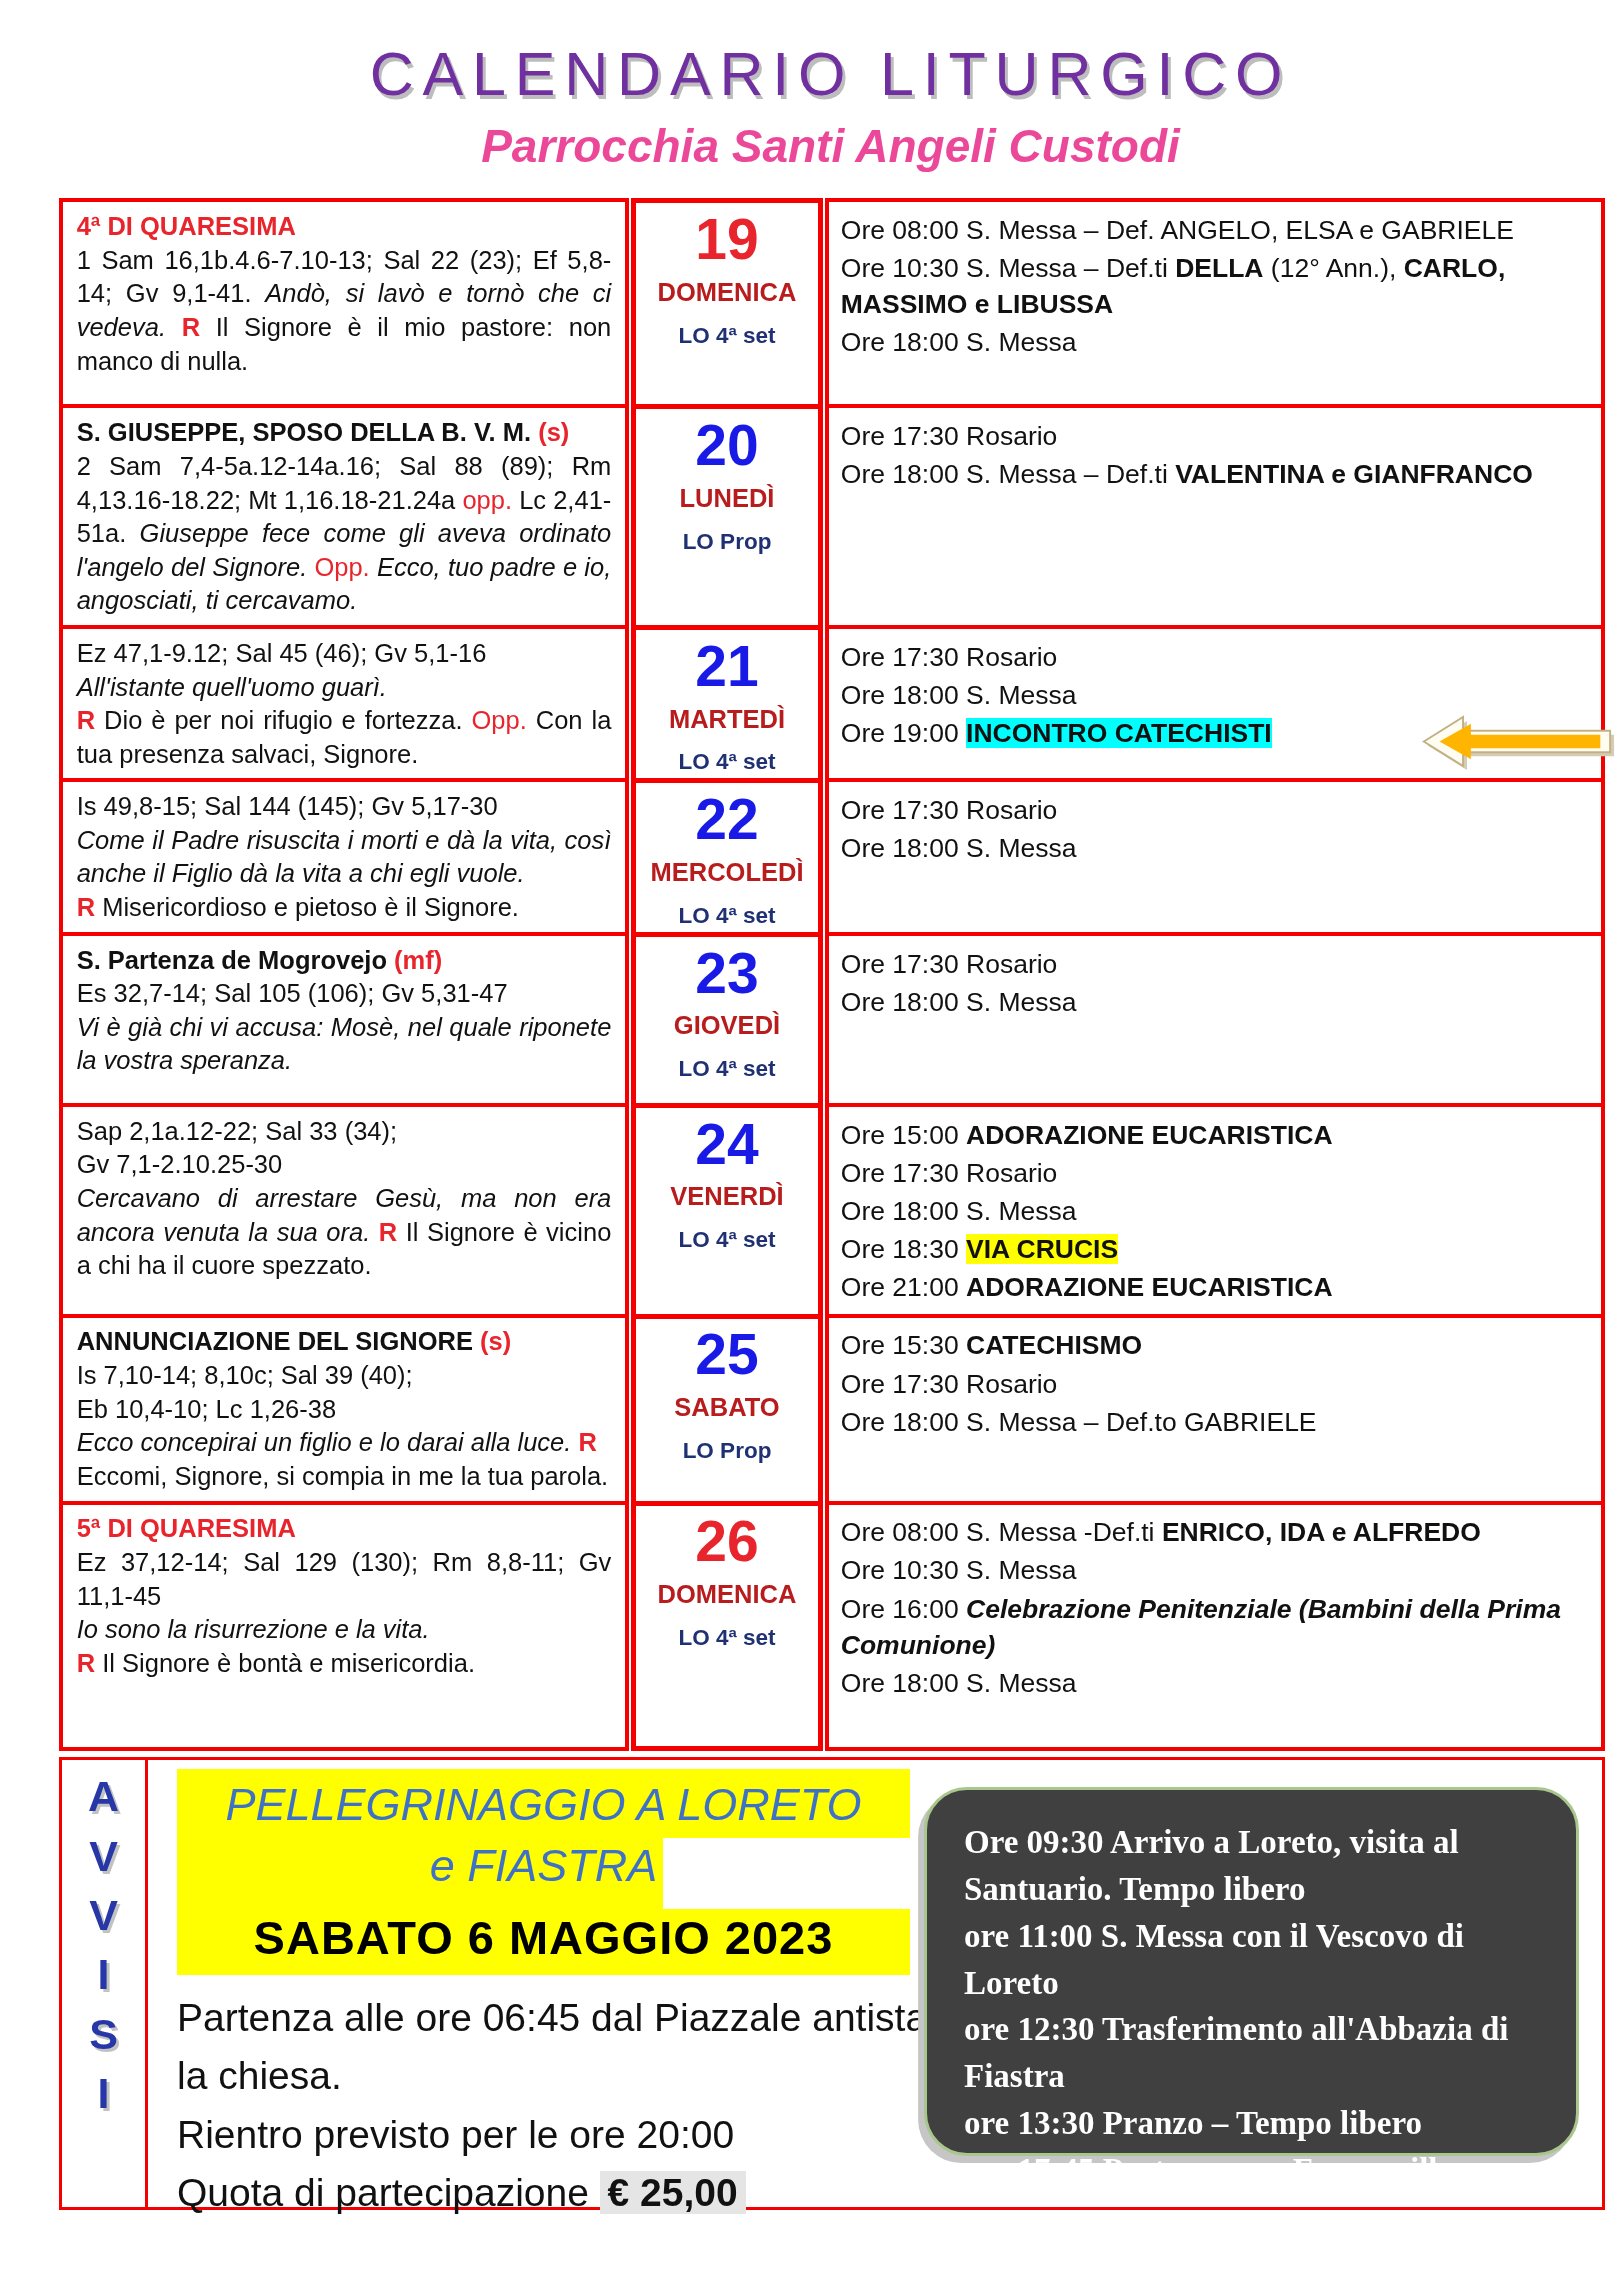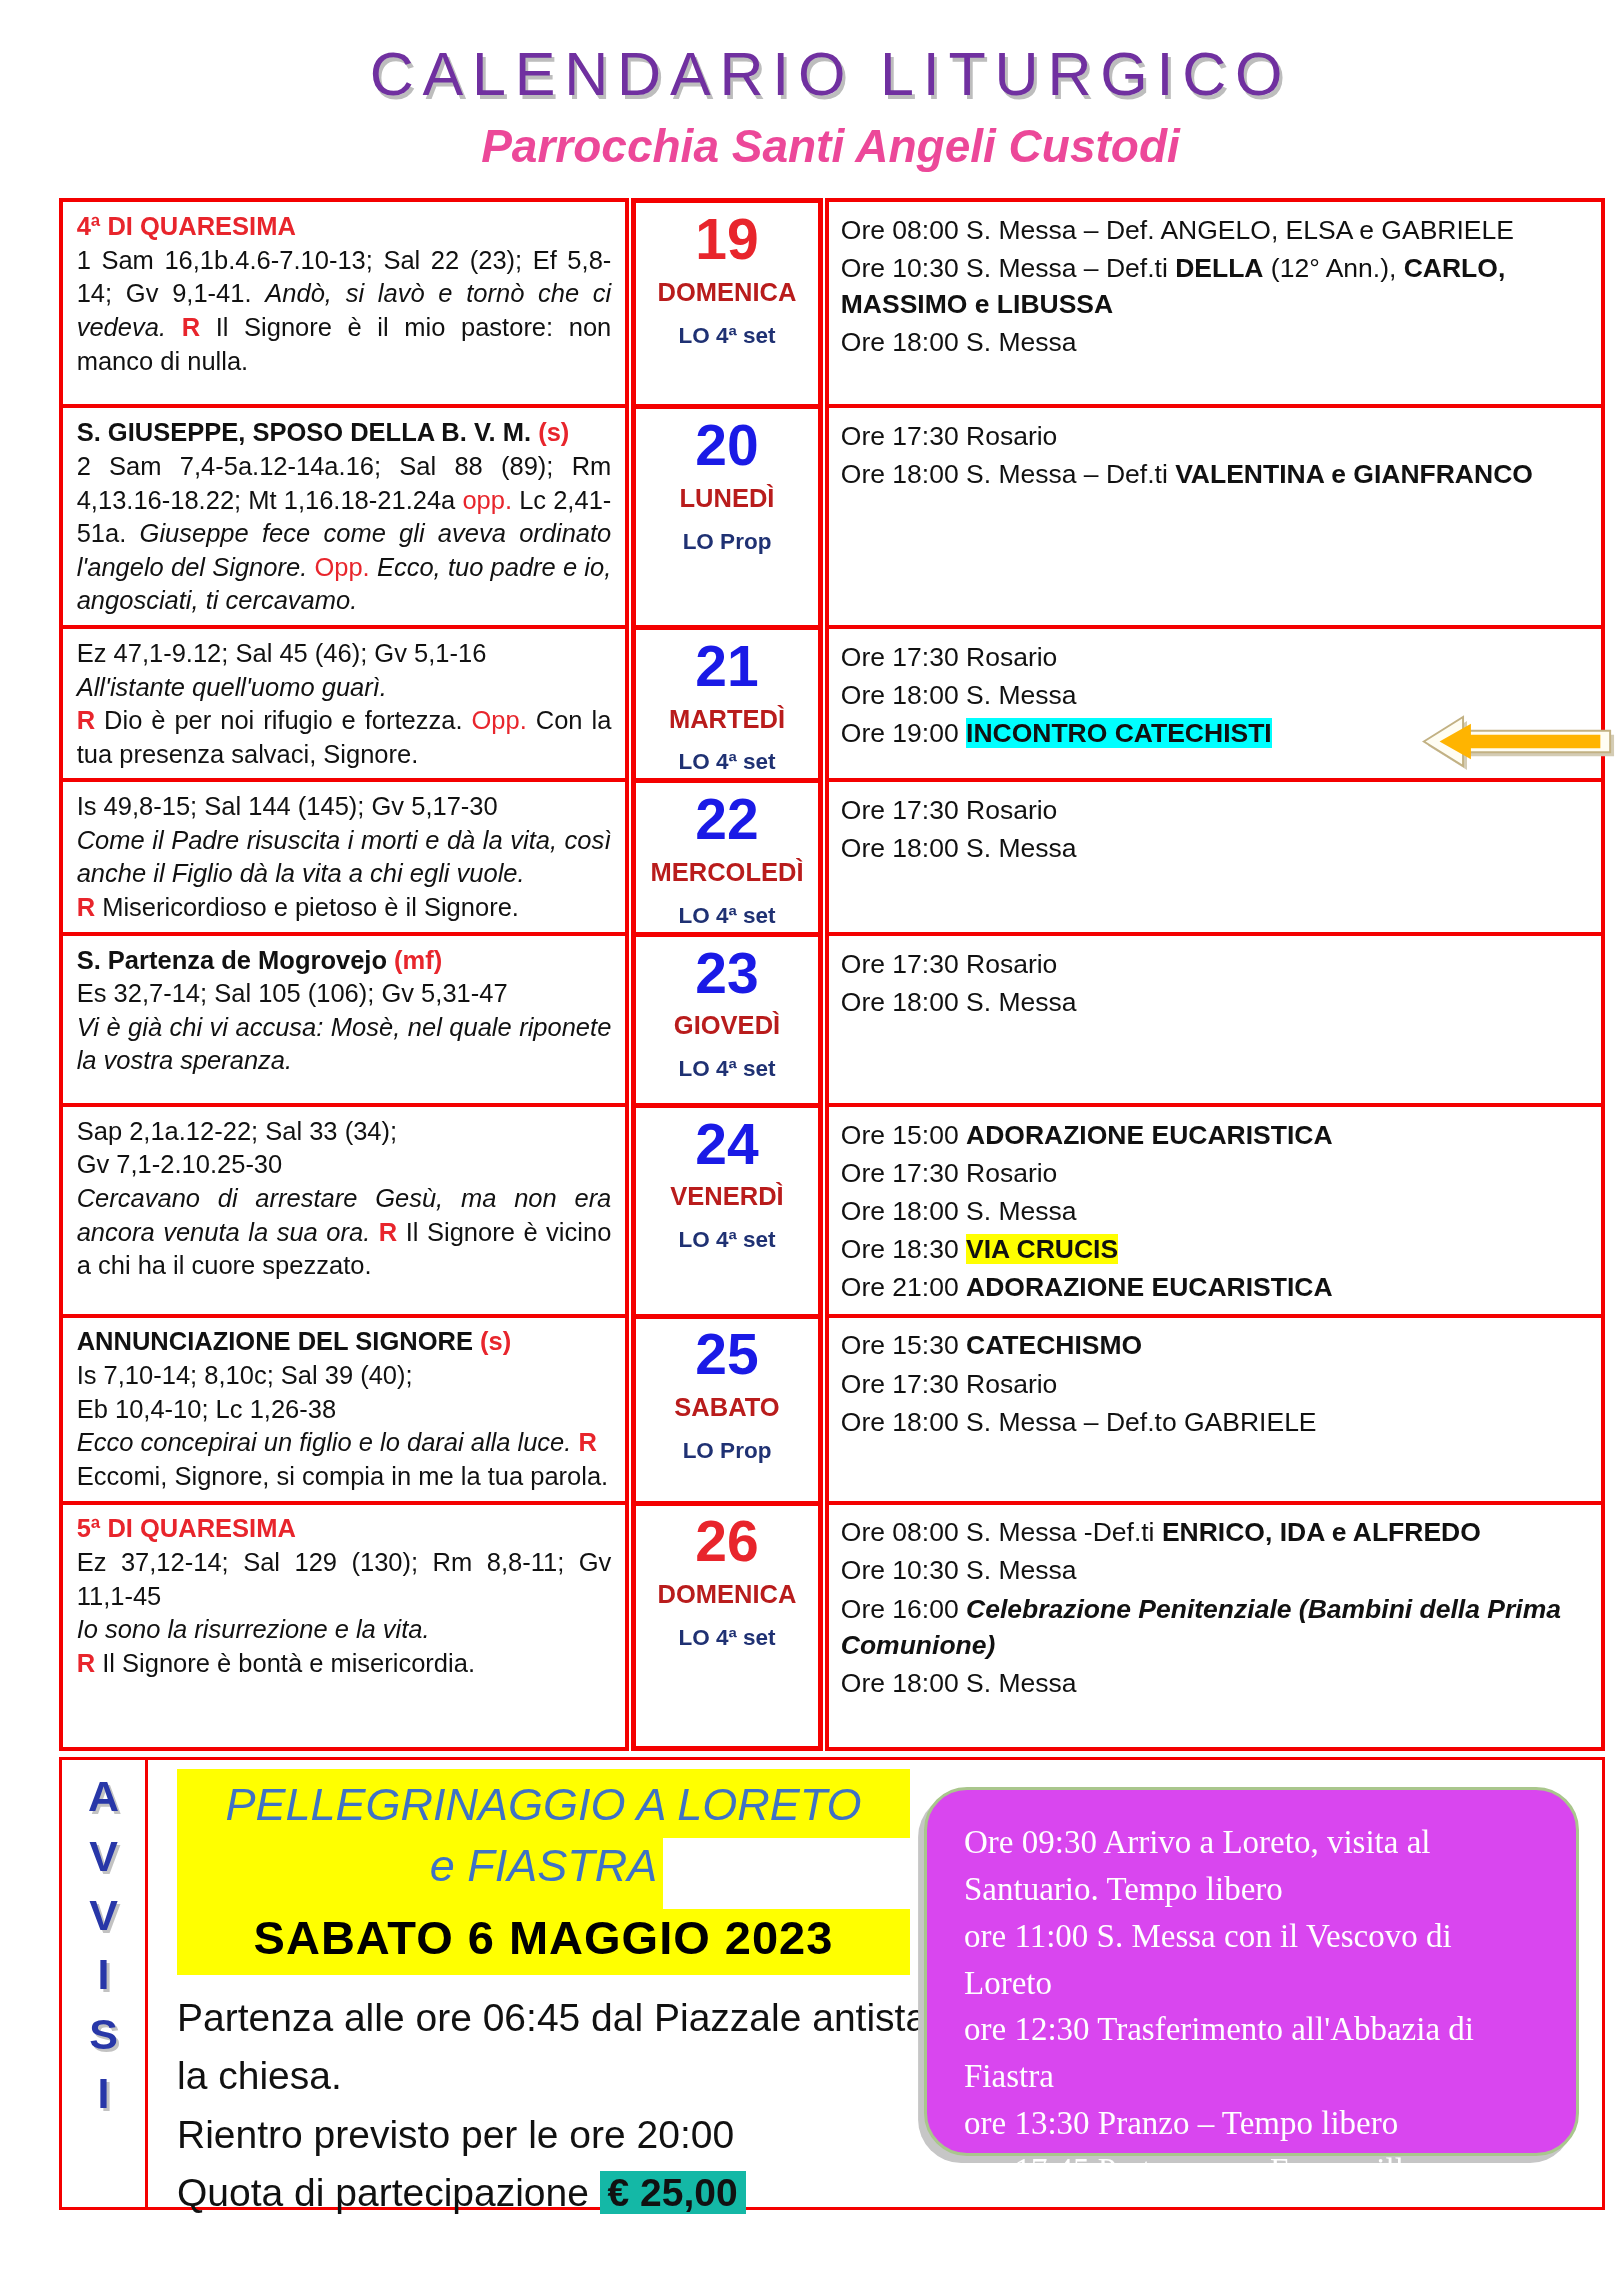--- a/index.html
+++ b/index.html
@@ -41,25 +41,25 @@
                 display:flex;flex-direction:column;align-items:center;padding-top:7.8px;flex-shrink:0;}
   .av-letter{font-size:43px;font-weight:bold;color:#2837a8;line-height:1.38;
              text-shadow:2.9px 2.9px 0 #c2c2c2;}
   .avvisi-content{position:relative;flex:1;}
   .yellow-block{position:relative;margin:9.8px 0 0 29px;width:733px;background:#ffff00;
                 text-align:center;padding:5.9px 0 9.8px 0;}
   .white-notch{position:absolute;top:69px;right:0;width:247px;height:71px;background:#fff;}
   .yb-line1,.yb-line2{position:relative;font-size:45px;font-style:italic;color:#3f72c4;line-height:1.35;}
   .yb-date{position:relative;font-size:47px;font-weight:600;color:#000000;margin-top:13.7px;letter-spacing:1px;}
   .av-body{margin:13.7px 0 0 29px;width:814px;font-size:39px;line-height:1.5;color:#111;}
-  .quota{background:#14b8a6;font-weight:bold;padding:0 7.8px;}
+  .quota{background:#e5e5e5;font-weight:bold;padding:0 7.8px;}
   .trip-box{position:absolute;top:27.4px;left:776px;width:655px;height:369px;box-sizing:border-box;
-            background:#d946ef;border:3.9px solid #a9c68c;border-radius:43px;
+            background:#404040;border:3.9px solid #a9c68c;border-radius:43px;
             box-shadow:-5.9px 6.9px 0 #c6c6c6;padding:29px 37px;
-            font-family:"Liberation Serif",serif;font-size:33px;line-height:1.42;color:#fff;}
+            font-family:"Liberation Serif",serif;font-size:33px;line-height:1.42;color:#fff;font-weight:bold;}
 </style>
 </head>
 <body>
 
 <div class="page">
   <div class="title">CALENDARIO LITURGICO</div>
   <div class="subtitle">Parrocchia Santi Angeli Custodi</div>
 
   <div id="rows" class="table">
       <div class="row">

